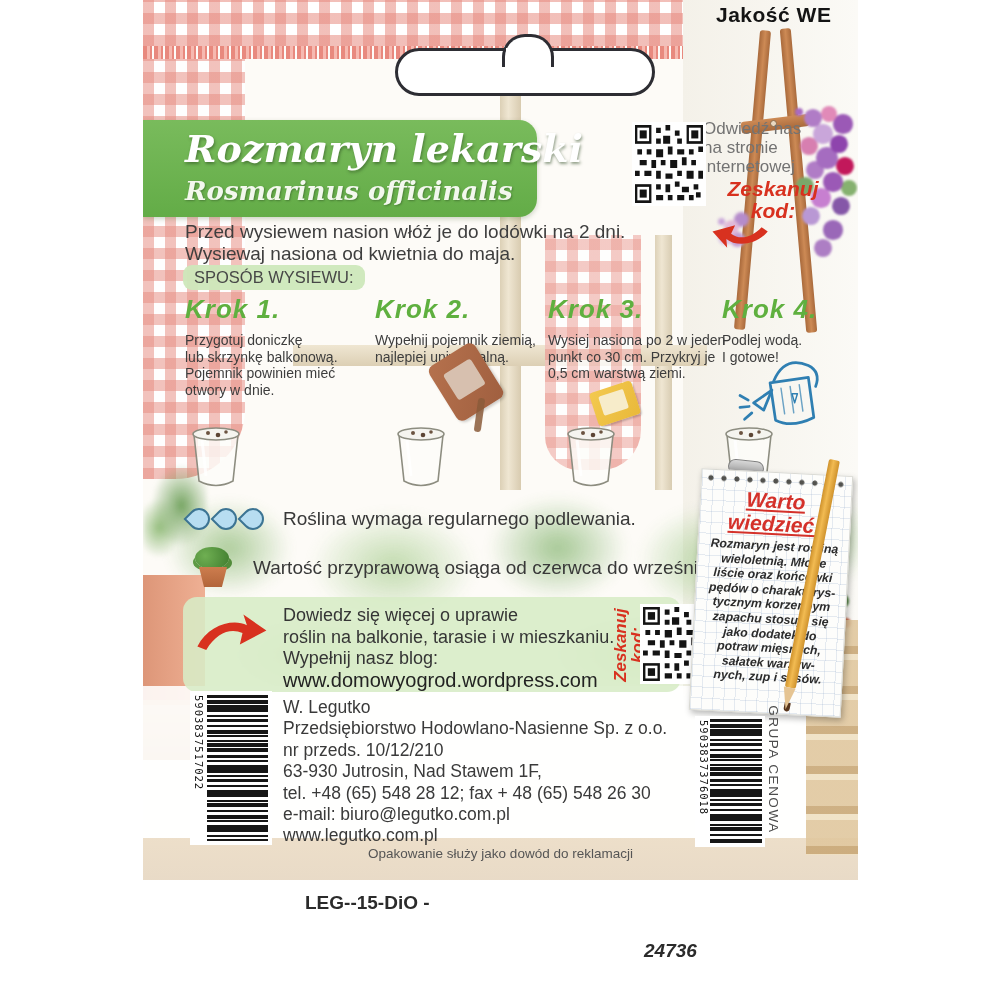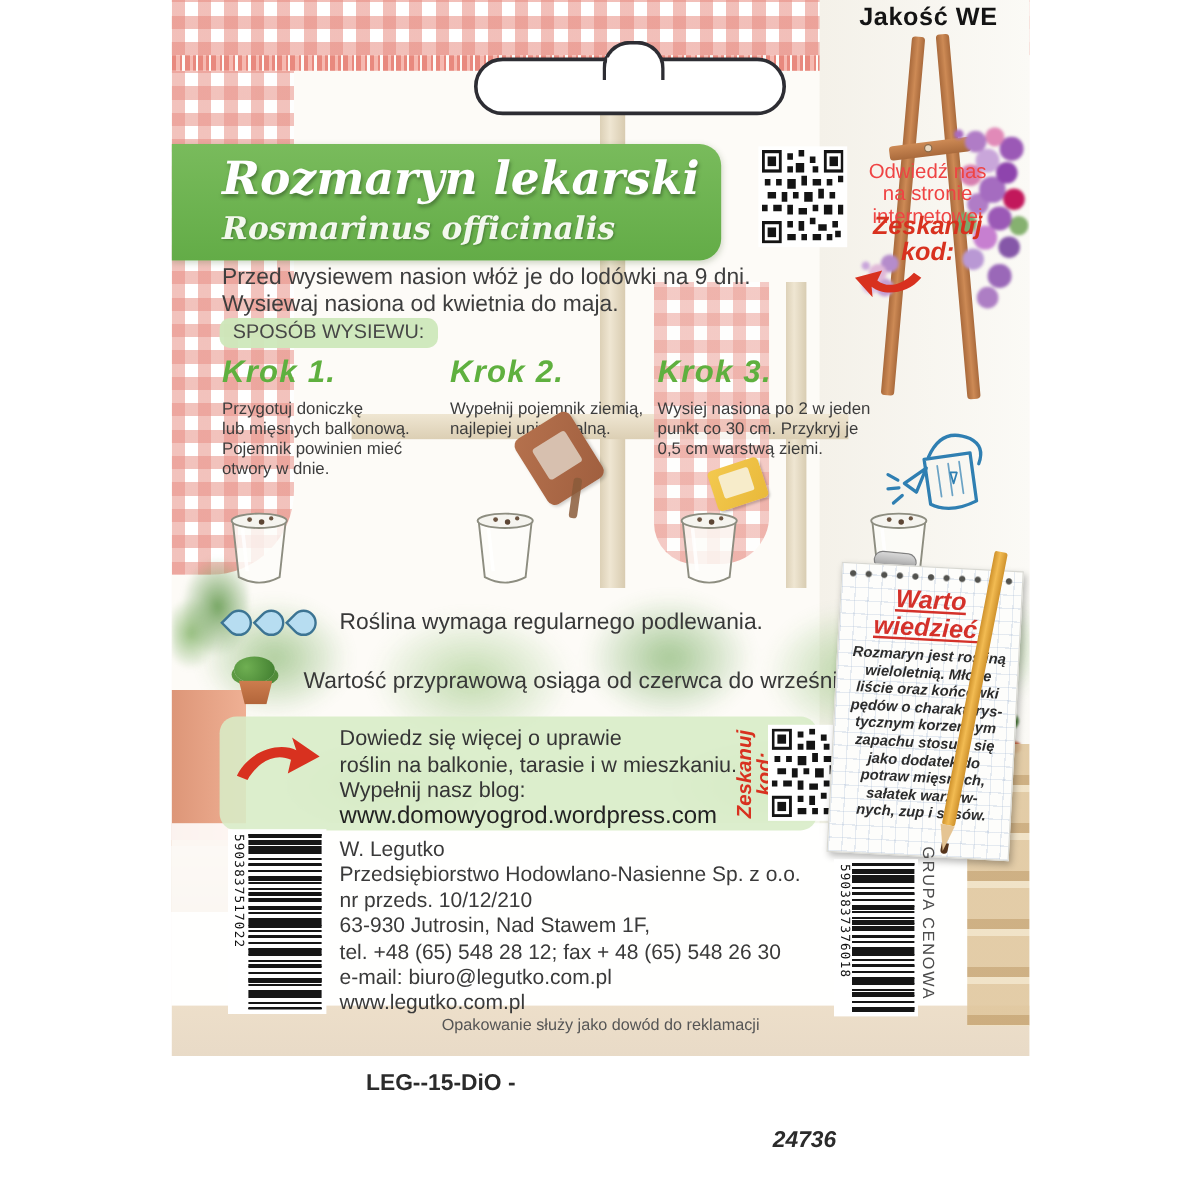--- a/index.html
+++ b/index.html
@@ -46,21 +46,21 @@
   .crate-dots { left:668px; top:600px; width:10px; height:10px; border-radius:50%; background:#c33; filter:blur(1px);
     box-shadow:14px 8px 0 #d44, 26px -4px 0 2px #4a7d3a, 8px 22px 0 2px #5d9147, 30px 18px 0 #c64, 20px 34px 0 2px #4f8440; }
 
   
   .hole { left:252px; top:48px; width:260px; height:48px; background:#fff; border:3px solid #2d2d33; border-radius:25px; }
   .hole::before { content:""; position:absolute; top:-17px; left:50%; margin-left:-23px; width:46px; height:30px;
     background:#fff; border:3px solid #2d2d33; border-bottom:none; border-radius:23px 23px 0 0; }
   .hole::after { content:""; position:absolute; top:-3px; left:50%; margin-left:-19px; width:38px; height:7px; background:#fff; }
 
   
-  .banner { left:0; top:120px; width:458px; height:97px; border-radius:0 18px 18px 0;
+  .banner { left:0; top:120px; width:394px; height:97px; border-radius:0 18px 18px 0;
     background:linear-gradient(180deg,#79bb5c,#63ac47); box-shadow:0 2px 5px rgba(60,90,40,.25); }
   .title { position:absolute; left:42px; top:6px; font-family:"DejaVu Serif","Liberation Serif",serif;
     font-style:italic; font-weight:bold; font-size:38px; color:#ffffff; text-shadow:1px 2px 3px rgba(40,70,30,.5); white-space:nowrap; }
   .subtitle { position:absolute; left:42px; top:56px; font-family:"DejaVu Serif","Liberation Serif",serif;
     font-style:italic; font-weight:bold; font-size:26px; color:#f3f8ee; text-shadow:1px 1px 2px rgba(40,70,30,.45); white-space:nowrap; }
 
   .intro { left:42px; top:221px; font-size:19px; line-height:21.5px; color:#3e3e3e; }
   .pill { left:40px; top:265px; background:rgba(205,232,186,.95); border-radius:9px; padding:3px 11px;
     font-size:16.5px; font-weight:500; color:#474747; }
 
@@ -129,21 +129,21 @@
     background:linear-gradient(180deg,#cd8a55,#a96a3c); border-radius:3px; }
   .nail { left:627px; top:120px; width:7px; height:7px; border-radius:50%; background:#e9d9c2; border:1px solid #8a6a4a; }
   .flowers { left:652px; top:108px; width:8px; height:8px; border-radius:50%; background:#a96bc0; filter:blur(1.2px);
     box-shadow: 14px 6px 0 5px #b07cc6, 30px 2px 0 4px #e18ab8, 44px 12px 0 6px #9b59b6, 24px 22px 0 6px #c9a6da,
       40px 32px 0 5px #8e44ad, 10px 34px 0 5px #d77fb0, 28px 46px 0 7px #a56cc0, 46px 54px 0 5px #c2185b,
       16px 58px 0 5px #b07cc6, 34px 70px 0 6px #9b59b6, 22px 86px 0 6px #c77fd0, 42px 94px 0 5px #8557a8,
       12px 104px 0 5px #b998d4, 34px 118px 0 6px #9a68b8, 24px 136px 0 5px #ad7ec4, 6px 74px 0 5px #7aa86a,
       50px 76px 0 4px #86b170; }
   .flowers-sm { left:575px; top:218px; width:7px; height:7px; border-radius:50%; background:#c9a6da; filter:blur(1.5px);
     box-shadow:10px 6px 0 4px #e0b9d8, 20px -2px 0 4px #b58ccb, 4px 16px 0 4px #d9c2e4, 16px 18px 0 4px #c39ed2; }
-  .visit { left:560px; top:119px; width:140px; text-align:center; font-size:17px; line-height:19px; color:#ef4444;margin-top:14px; }
+  .visit { left:560px; top:119px; width:140px; font-size:17px; line-height:19px; color:#737373; }
   .visit-scan { left:560px; top:178px; width:140px; text-align:center; font-style:italic; font-weight:bold;
     font-size:21px; line-height:22px; color:#d8311f; }
   .qr-title { left:489px; top:122px; }
 
   
   .company { left:140px; top:697px; font-size:17.5px; line-height:21.4px; color:#3a3a3a; }
   .barcode { background-color:#fff;
     background-image:
       repeating-linear-gradient(180deg, #161616 0 2px, transparent 2px 5px),
       repeating-linear-gradient(180deg, #161616 0 3px, transparent 3px 12px),
@@ -249,47 +249,54 @@
     <svg class="abs qr qr-title" style="width:74px; height:84px;" viewBox="0 0 29 29" preserveAspectRatio="none">
         <use href="#qr-sym"></use>
       </svg>
 
     <div class="abs banner">
       <div class="title">Rozmaryn lekarski</div>
       <div class="subtitle">Rosmarinus officinalis</div>
     </div>
 
     <div class="abs intro">
-      <div>Przed wysiewem nasion włóż je do lodówki na 9 dni.</div>
+      <div>Przed wysiewem nasion włóż je do lodówki na 2 dni.</div>
       <div>Wysiewaj nasiona od kwietnia do maja.</div>
     </div>
     <div class="abs pill">SPOSÓB WYSIEWU:</div>
 
     <div class="abs step1">
       <div class="step-title">Krok 1.</div>
       <div class="step-text">
         <div>Przygotuj doniczkę</div>
-          <div>lub mięsnych balkonową.</div>
+          <div>lub skrzynkę balkonową.</div>
         <div>Pojemnik powinien mieć</div>
           <div>otwory w dnie.</div>
       </div>
     </div>
     <div class="abs step2">
       <div class="step-title">Krok 2.</div>
       <div class="step-text">
         <div>Wypełnij pojemnik ziemią,</div>
           <div>najlepiej uniwersalną.</div>
       </div>
     </div>
     <div class="abs step3">
       <div class="step-title">Krok 3.</div>
       <div class="step-text">
         <div>Wysiej nasiona po 2 w jeden</div>
           <div>punkt co 30 cm. Przykryj je</div>
         <div>0,5 cm warstwą ziemi.</div>
+      </div>
+    </div>
+    <div class="abs step4">
+      <div class="step-title">Krok 4.</div>
+      <div class="step-text">
+        <div>Podlej wodą.</div>
+          <div>I gotowe!</div>
       </div>
     </div>
 
     <div class="abs soil-bag"></div>
     <div class="abs soil-stream"></div>
     <div class="abs seed-packet"></div>
     <svg class="abs" style="left:592px; top:350px; width:92px; height:82px;" viewBox="0 0 100 90">
       <g fill="none" stroke="#2f7fb2" stroke-width="3" stroke-linecap="round" stroke-linejoin="round">
         <path d="M38,36 L80,30 L86,74 Q62,86 44,77 Z"></path>
         <path d="M42,34 Q54,6 80,17 Q94,24 88,40"></path>

